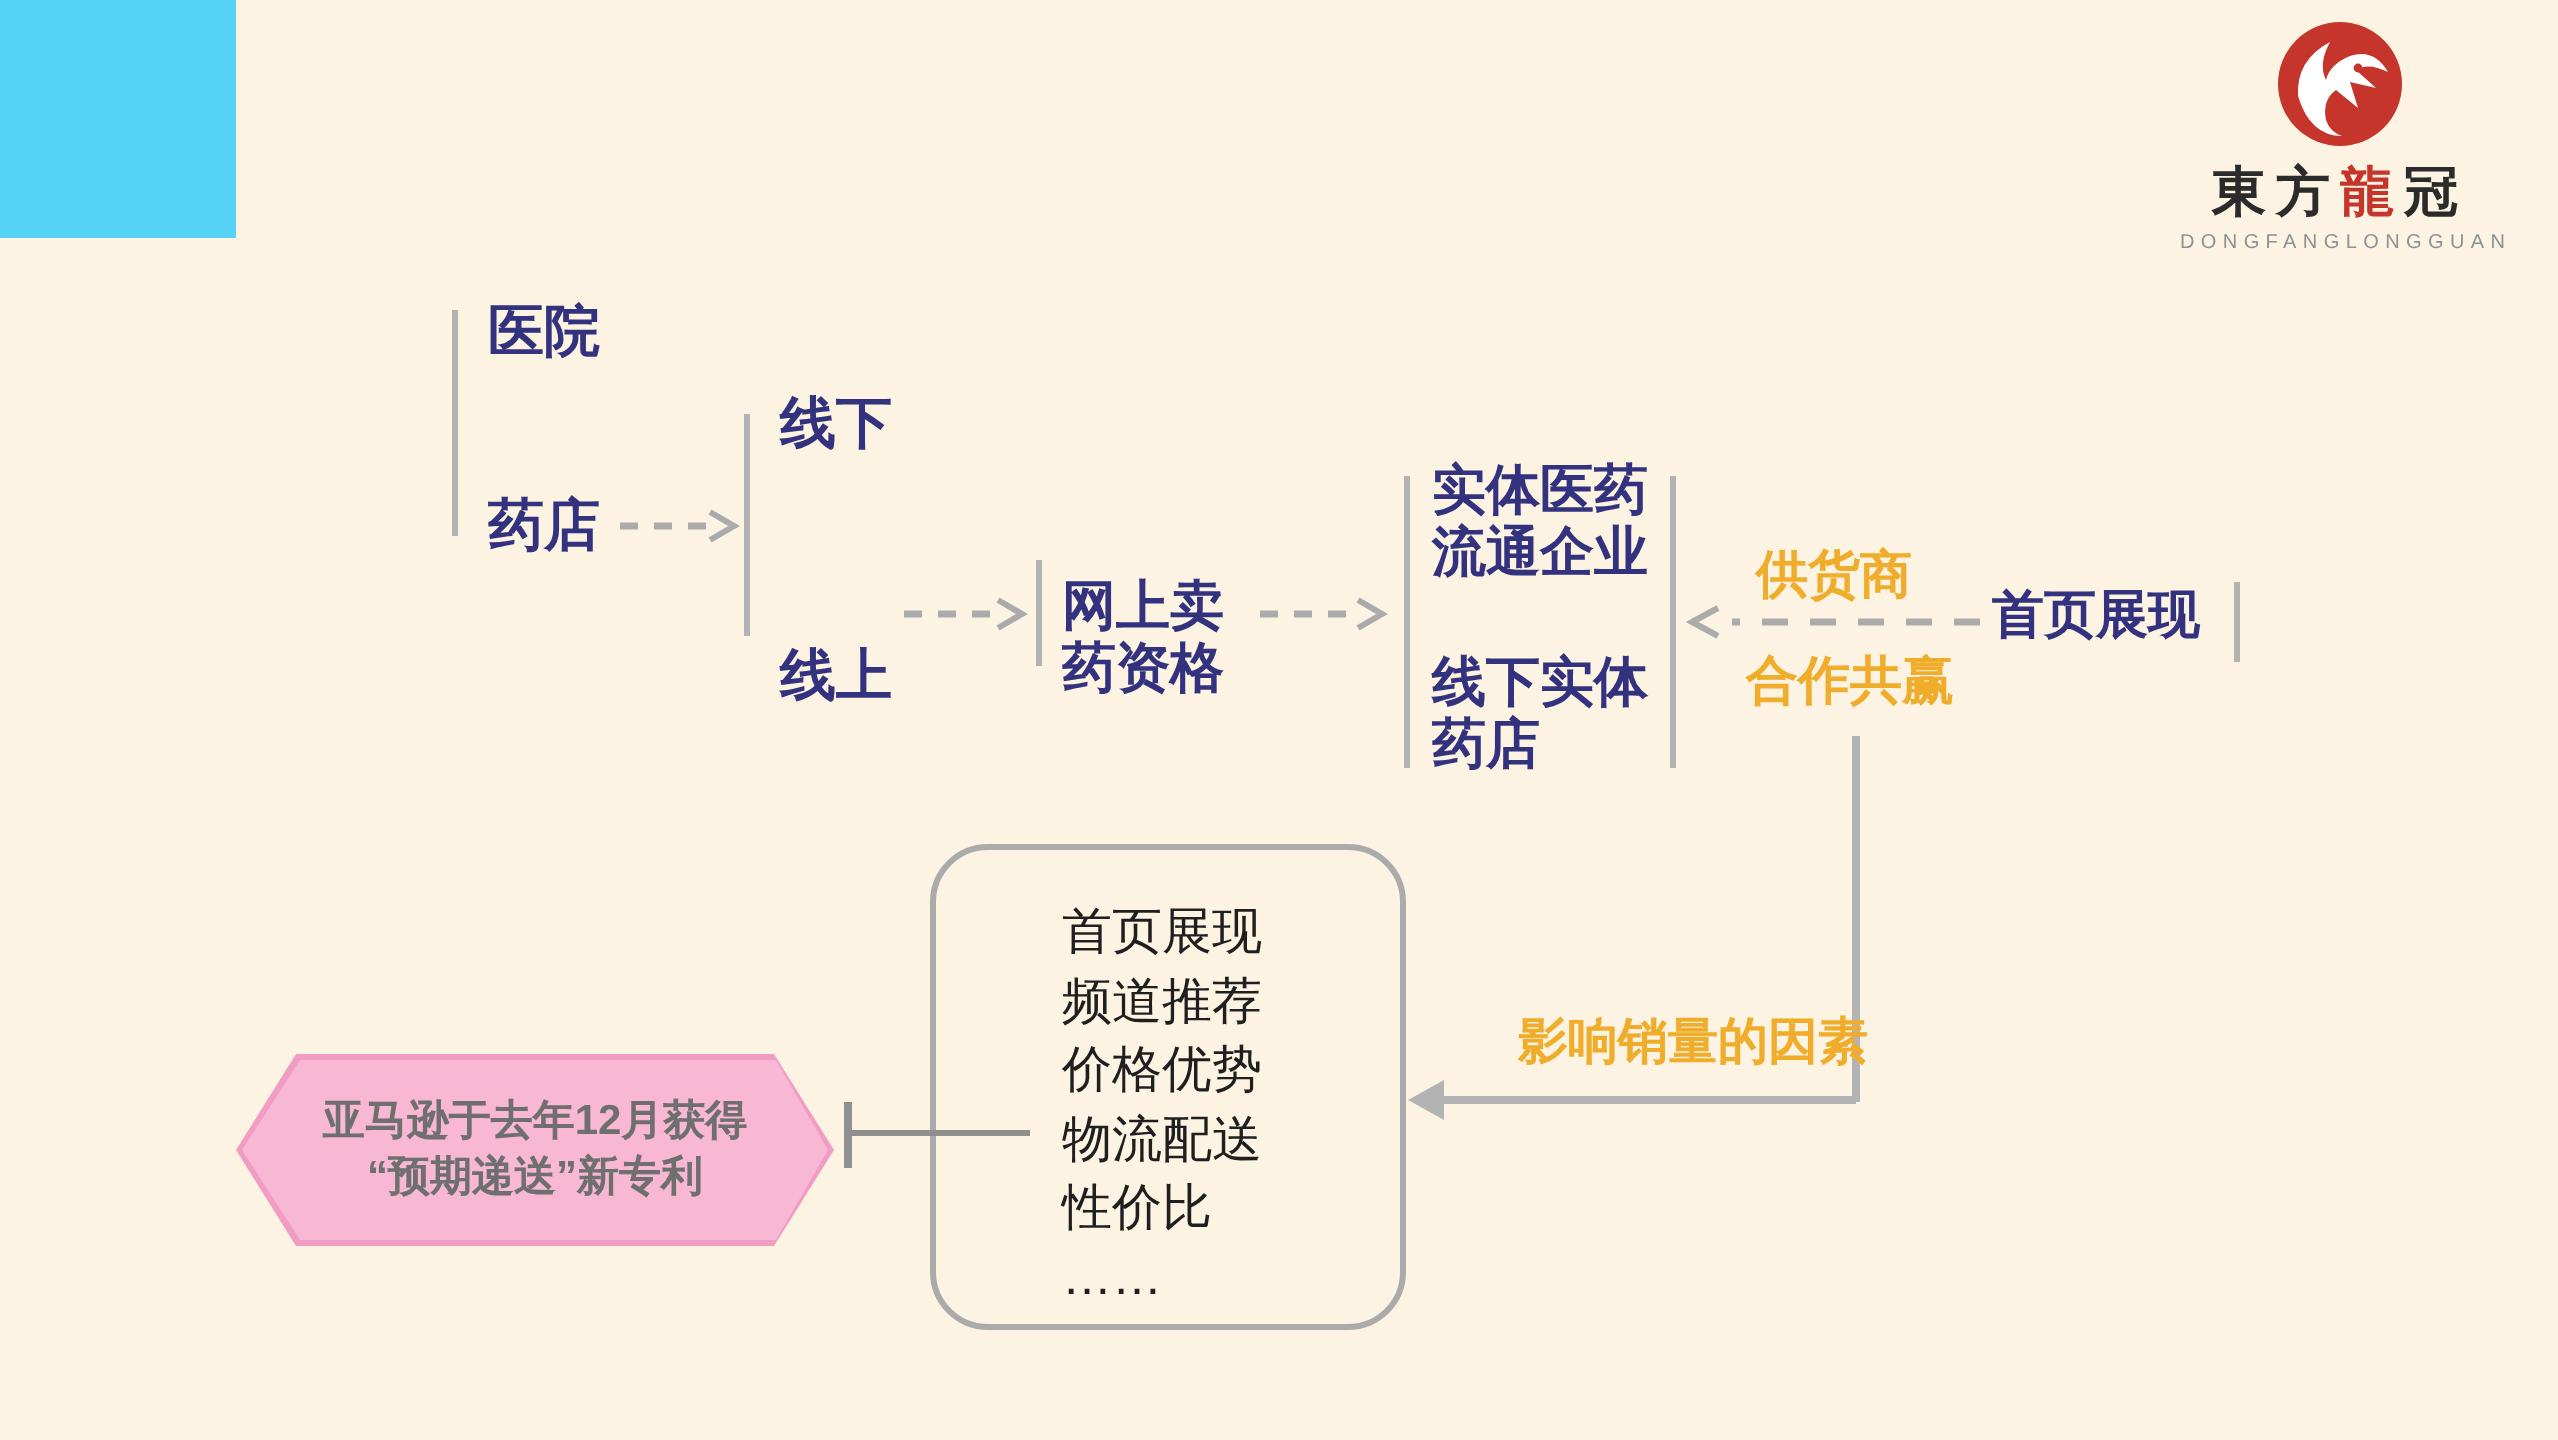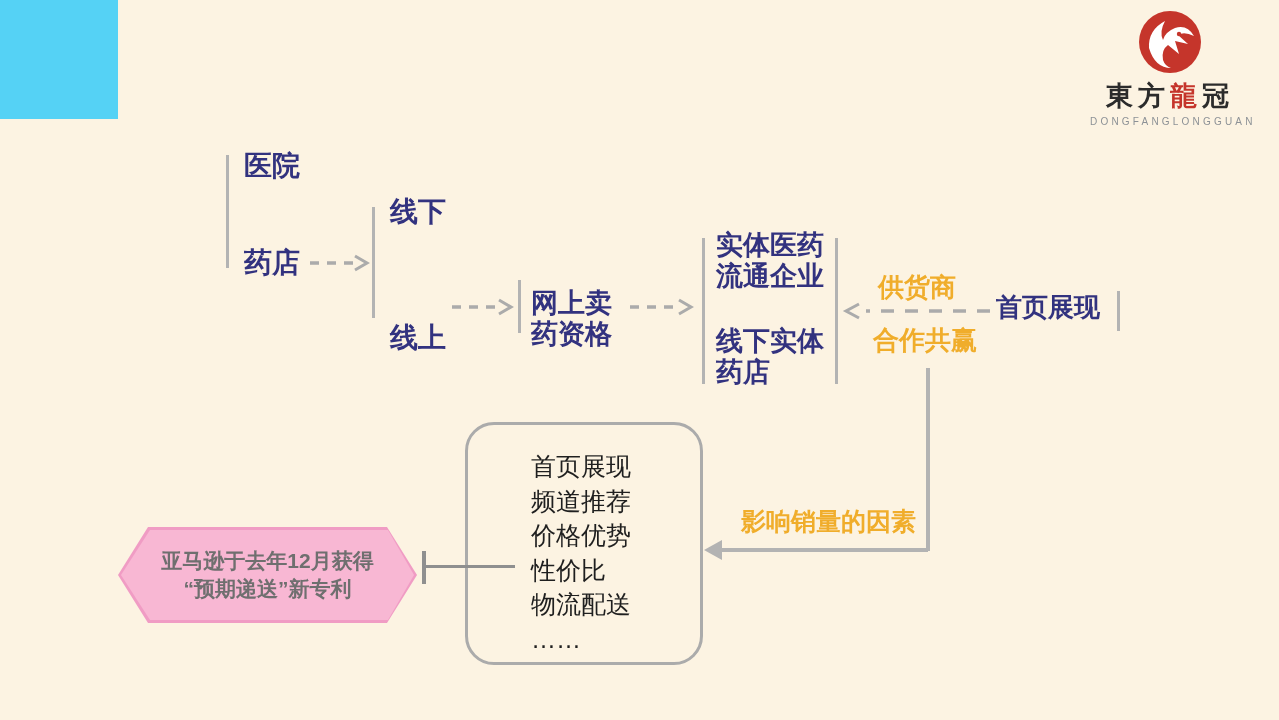--- a/index.html
+++ b/index.html
@@ -148,29 +148,29 @@
   </svg>
   <div class="t navy fs26" style="left:996px;top:293px;">首页展现</div>
   <div class="vline" style="left:1117px;top:291px;height:40px;"></div>
   <div class="t gold fs26" style="left:873px;top:328px;font-family:Liberation Mono, monospace;">合作共赢</div>
 
   <div class="elbow-v"></div>
   <div class="elbow-h"></div>
   <svg class="arrow" style="left:702px;top:538px;" width="22" height="26">
     <polygon points="20,2 2,12 20,22" fill="#b3b3b3"></polygon>
   </svg>
-  <div class="t gold fs25" style="left:741px;top:507px;">影响销量的因素</div>
+  <div class="t gold fs25" style="left:759px;top:507px;">影响销量的因素</div>
 
   <div class="factors-box">
     <ul class="factors-list">
       <li>首页展现</li>
       <li>频道推荐</li>
       <li>价格优势</li>
+      <li>物流配送</li>
       <li>性价比</li>
-      <li>物流配送</li>
       <li>……</li>
     </ul>
   </div>
 
   <div class="conn-line"></div>
   <div class="conn-tick"></div>
 
   <div class="callout">
     <div class="hex-border"></div>
     <div class="hex-fill"></div>

